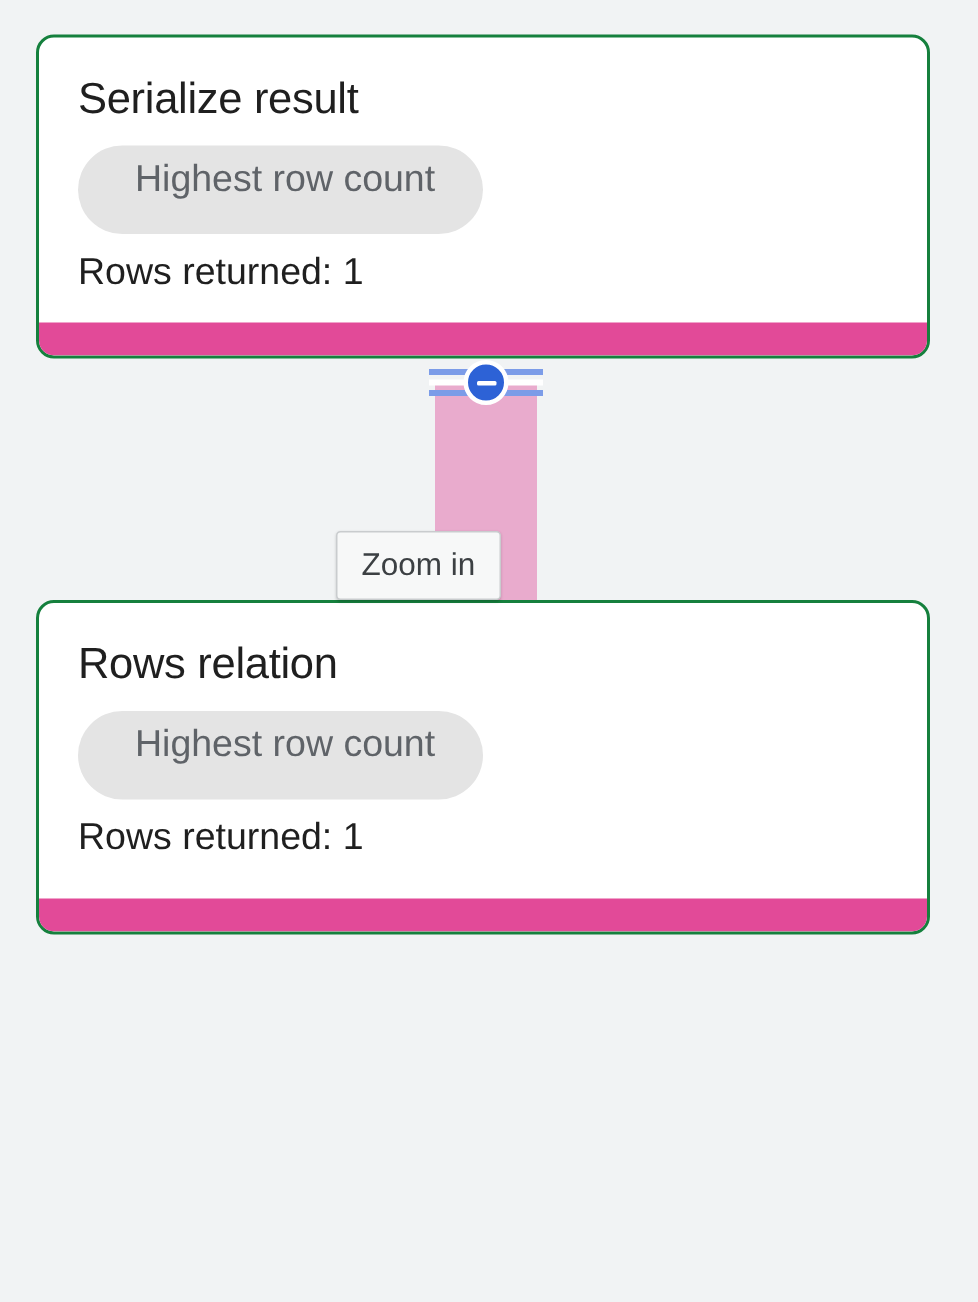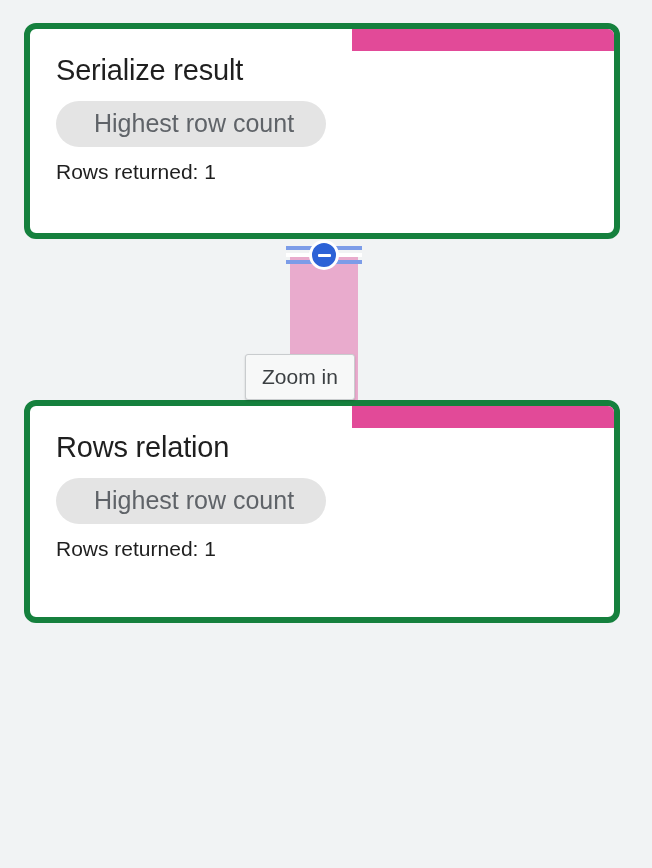--- a/index.html
+++ b/index.html
@@ -18,24 +18,25 @@
   #stage {
     position: absolute;
     inset: 0;
   }
 
   
   .node-card {
     position: absolute;
     box-sizing: border-box;
     background: #ffffff;
-    border: 6px solid #15803d;
+    border: 2px solid #15803d;
     border-radius: 12px;
     overflow: hidden;
     display: flex;
+    flex-direction: column;
   }
   .node-body {
     flex: 1 1 auto;
     padding: 24px 26px 10px 26px;
     display: flex;
     flex-direction: column;
     align-items: flex-start;
   }
   .node-title {
     font-size: 29px;
@@ -46,27 +47,27 @@
     margin: 0 0 14px 0;
     white-space: nowrap;
   }
   .node-pill {
     display: inline-block;
     background: #e4e4e4;
     color: #5f6368;
     font-size: 25px;
     line-height: 29px;
     font-weight: 400;
-    padding: 8px 32px 9px 38px;
+    padding: 8px 32px 22px 38px;
     border-radius: 999px;
     margin: 0 0 10px 0;
     white-space: nowrap;
   }
   .node-rows {
-    font-size: 21px;
+    font-size: 25px;
     line-height: 30px;
     color: #1f1f1f;
     font-weight: 400;
     white-space: nowrap;
   }
   .node-footer-bar {
     flex: 0 0 auto;
     height: 22px;
     background: #e24a98;
     width: 100%;
@@ -170,21 +171,21 @@
     <span class="edge-grip right">
       <span class="grip-line"></span>
       <span class="grip-gap"></span>
       <span class="grip-line"></span>
     </span>
     <span class="zoom-toggle">
       <span class="minus"></span>
     </span>
   </div>
 
-  <div class="tooltip" style="left:224px; top:354px;margin-left:21px;">Zoom in</div>
+  <div class="tooltip" style="left:224px; top:354px;">Zoom in</div>
 
   <div class="node-card" style="left:24px; top:400px; width:596px; height:223px;">
     <div class="node-body">
       <div class="node-title">Rows relation</div>
       <div class="node-pill">Highest row count</div>
       <div class="node-rows">Rows returned: 1</div>
     </div>
     <div class="node-footer-bar"></div>
   </div>
 

